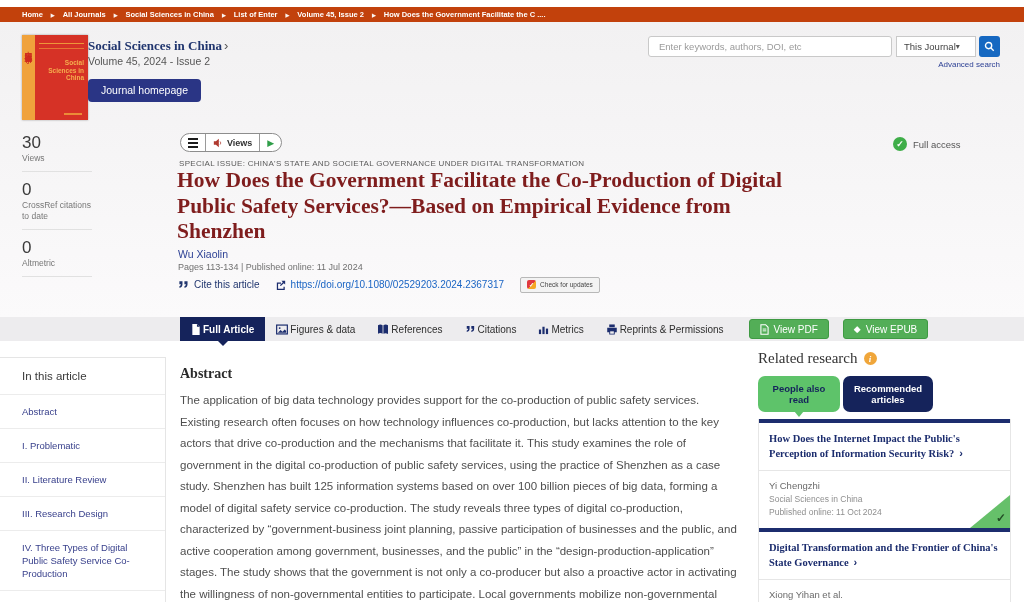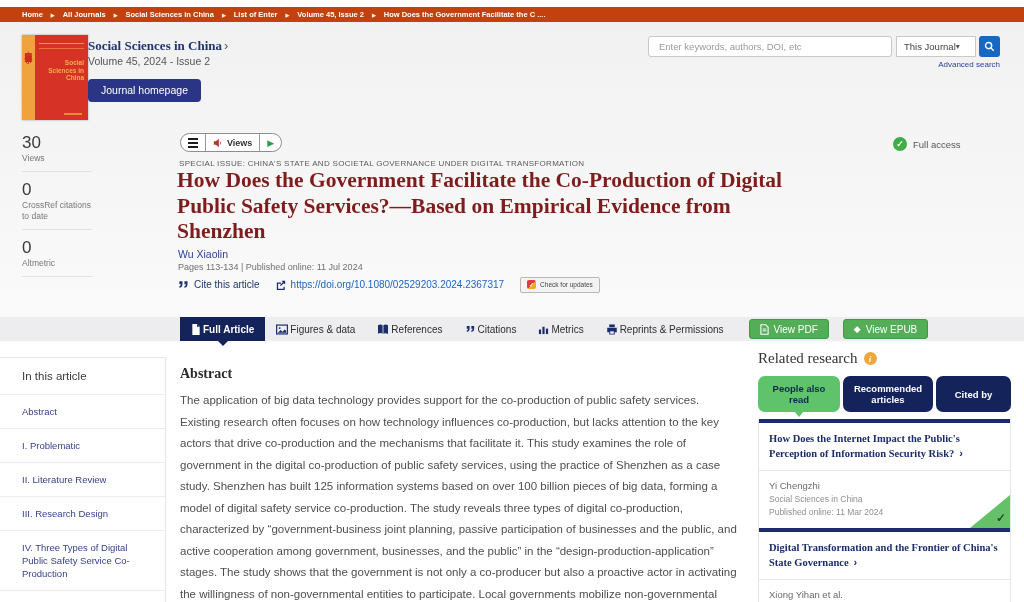--- a/index.html
+++ b/index.html
@@ -338,31 +338,30 @@
 <p class="abs-text">The application of big data technology provides support for the co-production of public safety services. Existing research often focuses on how technology influences co-production, but lacks attention to the key actors that drive co-production and the mechanisms that facilitate it. This study examines the role of government in the digital co-production of public safety services, using the practice of Shenzhen as a case study. Shenzhen has built 125 information systems based on over 100 billion pieces of big data, forming a model of digital safety service co-production. The study reveals three types of digital co-production, characterized by “government-business joint planning, passive participation of businesses and the public, and active cooperation among government, businesses, and the public” in the “design-production-application” stages. The study shows that the government is not only a co-producer but also a proactive actor in activating the willingness of non-governmental entities to participate. Local governments mobilize non-governmental participation through three mechanisms: empowerment, profit enhancement, and value</p>
 
 <section class="related">
   <div class="rel-heading">
     <span>Related research</span>
     <span class="info-icon">i</span>
   </div>
   <div class="rel-tabs">
     <div class="rel-tab green">People also read</div>
     <div class="rel-tab navy t2">Recommended articles</div>
-    <div class="rel-tab navy t3">Cited by</div>
   </div>
   <div class="rel-list">
     <div class="rel-bar"></div>
     <div class="rel-title">
       <span>How Does the Internet Impact the Public's Perception of Information Security Risk?</span><span class="chev">›</span>
     </div>
     <div class="rel-meta">
       <div class="rel-author">Yi Chengzhi</div>
       <div class="rel-source">Social Sciences in China</div>
-      <div class="rel-pub">Published online: 11 Mar 2024</div>
+      <div class="rel-pub">Published online: 11 Oct 2024</div>
       <div class="corner"></div>
       <span class="corner-check">✓</span>
     </div>
     <div class="rel-bar"></div>
     <div class="rel-title">
       <span>Digital Transformation and the Frontier of China's State Governance</span><span class="chev">›</span>
     </div>
     <div class="rel-meta">
       <div class="rel-author">Xiong Yihan et al.</div>
 

